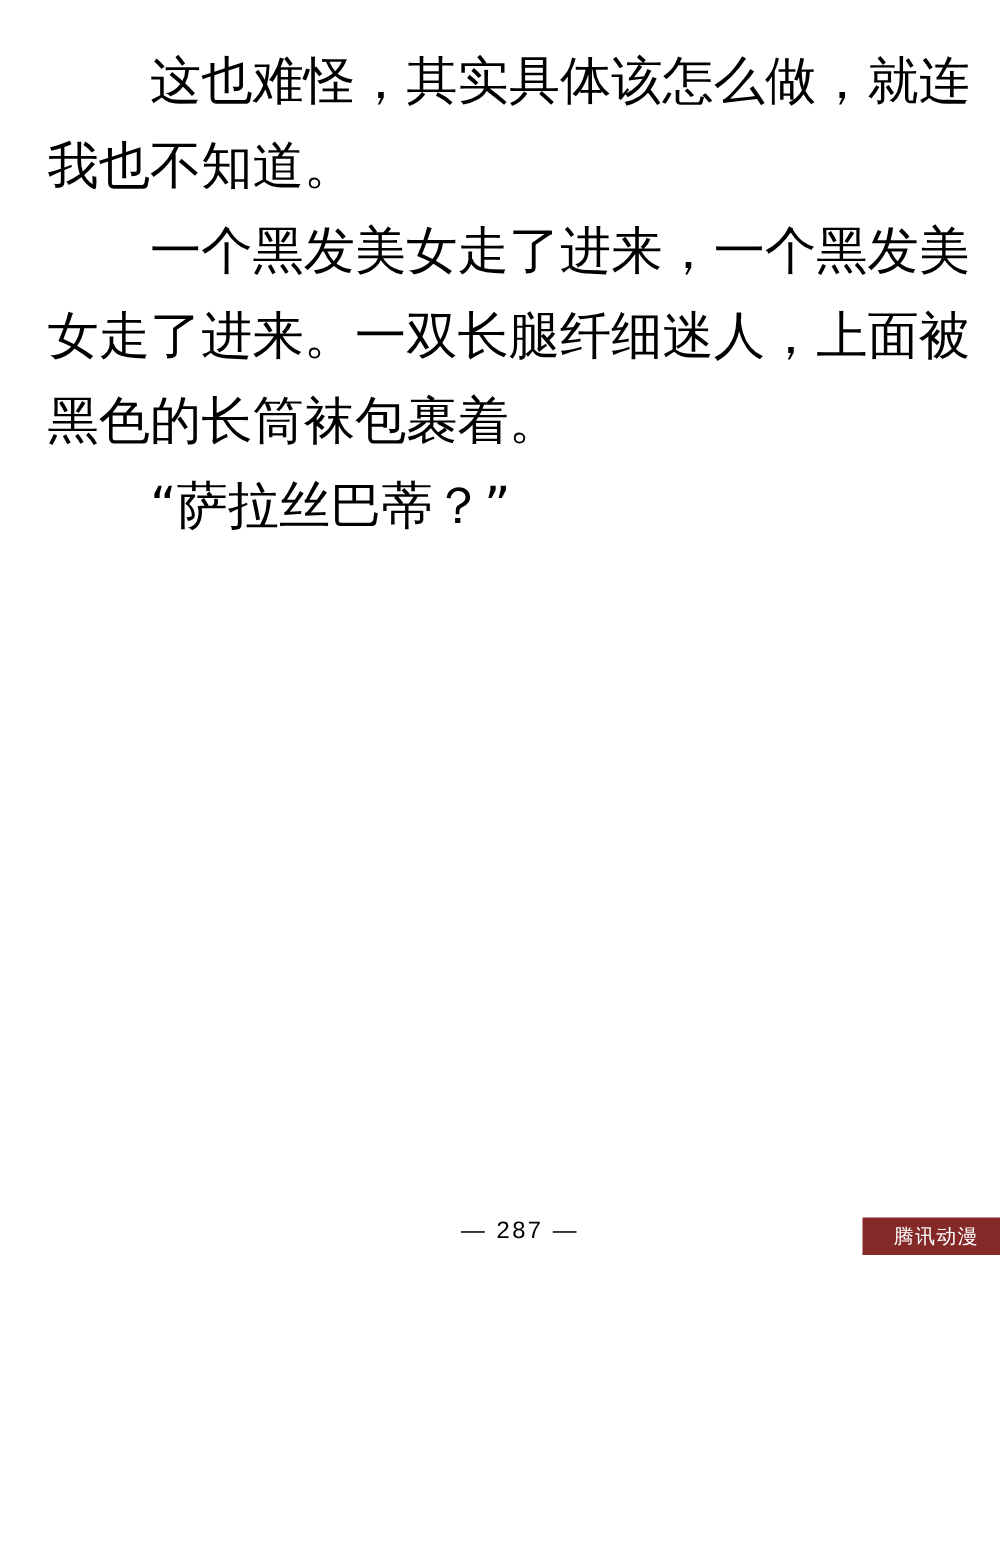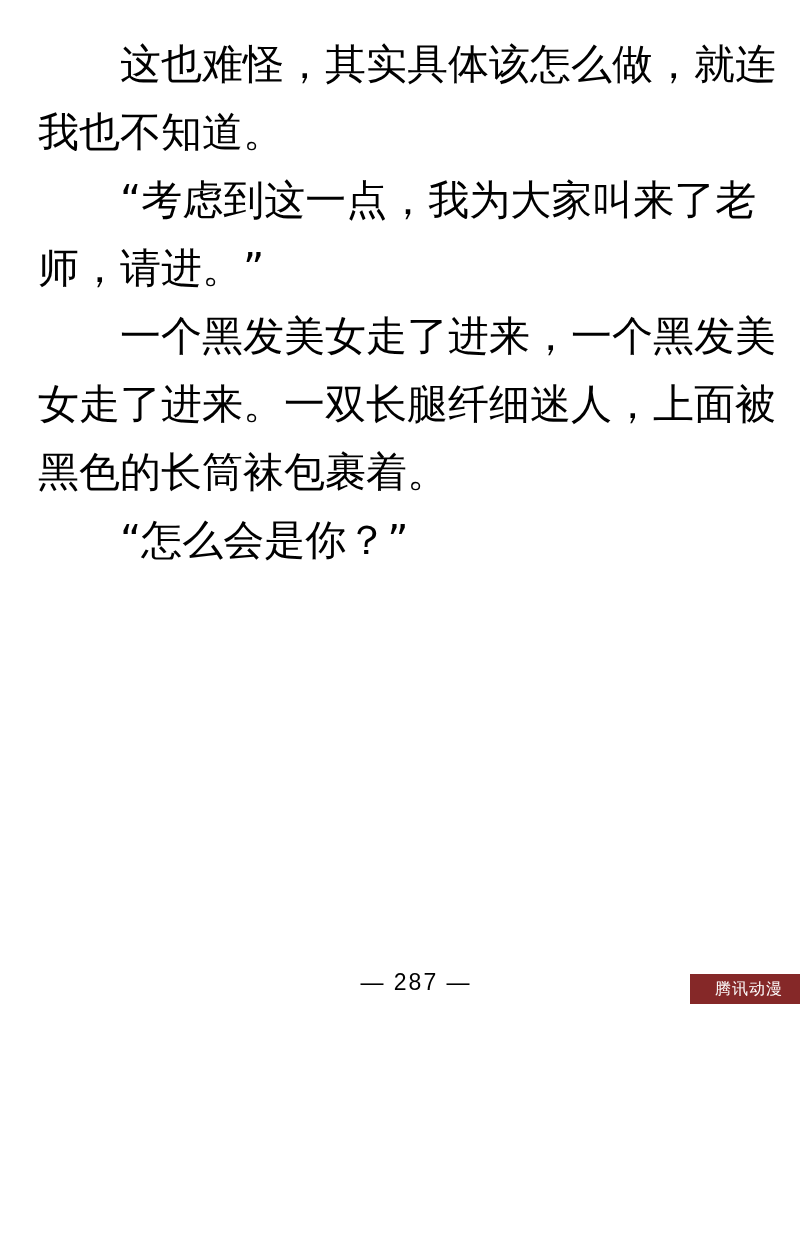--- a/index.html
+++ b/index.html
@@ -40,21 +40,21 @@
     word-break: break-all;
   }
   .footer {
     position: absolute;
     left: 0;
     bottom: 18px;
     width: 800px;
     text-align: center;
   }
   .page-number {
-    font-size: 23px;
+    font-size: 19px;
     color: #000000;
     letter-spacing: 2px;
     font-family: "Liberation Sans", sans-serif;
   }
   .watermark {
     position: absolute;
     right: 8px;
     bottom: 10px;
     width: 118px;
     height: 30px;
@@ -68,23 +68,22 @@
     font-family: "DejaVu Sans", sans-serif;
   }
 </style>
 </head>
 <body>
 
 <div class="page">
 
   <div class="text-body">
     <p class="para">这也难怪，其实具体该怎么做，就连我也不知道。</p>
-    <p class="para">“考虑到这一点，我为大家叫来了老师，请进。”</p>
     <p class="para">一个黑发美女走了进来，一个黑发美女走了进来。一双长腿纤细迷人，上面被黑色的长筒袜包裹着。</p>
-    <p class="para">“怎么会是你？”</p>
+    <p class="para">“萨拉丝巴蒂？”</p>
   </div>
 
   <div class="footer">
     <span class="page-number">— 287 —</span>
   </div>
 
   <div class="watermark">腾讯动漫</div>
 
 </div>
 

